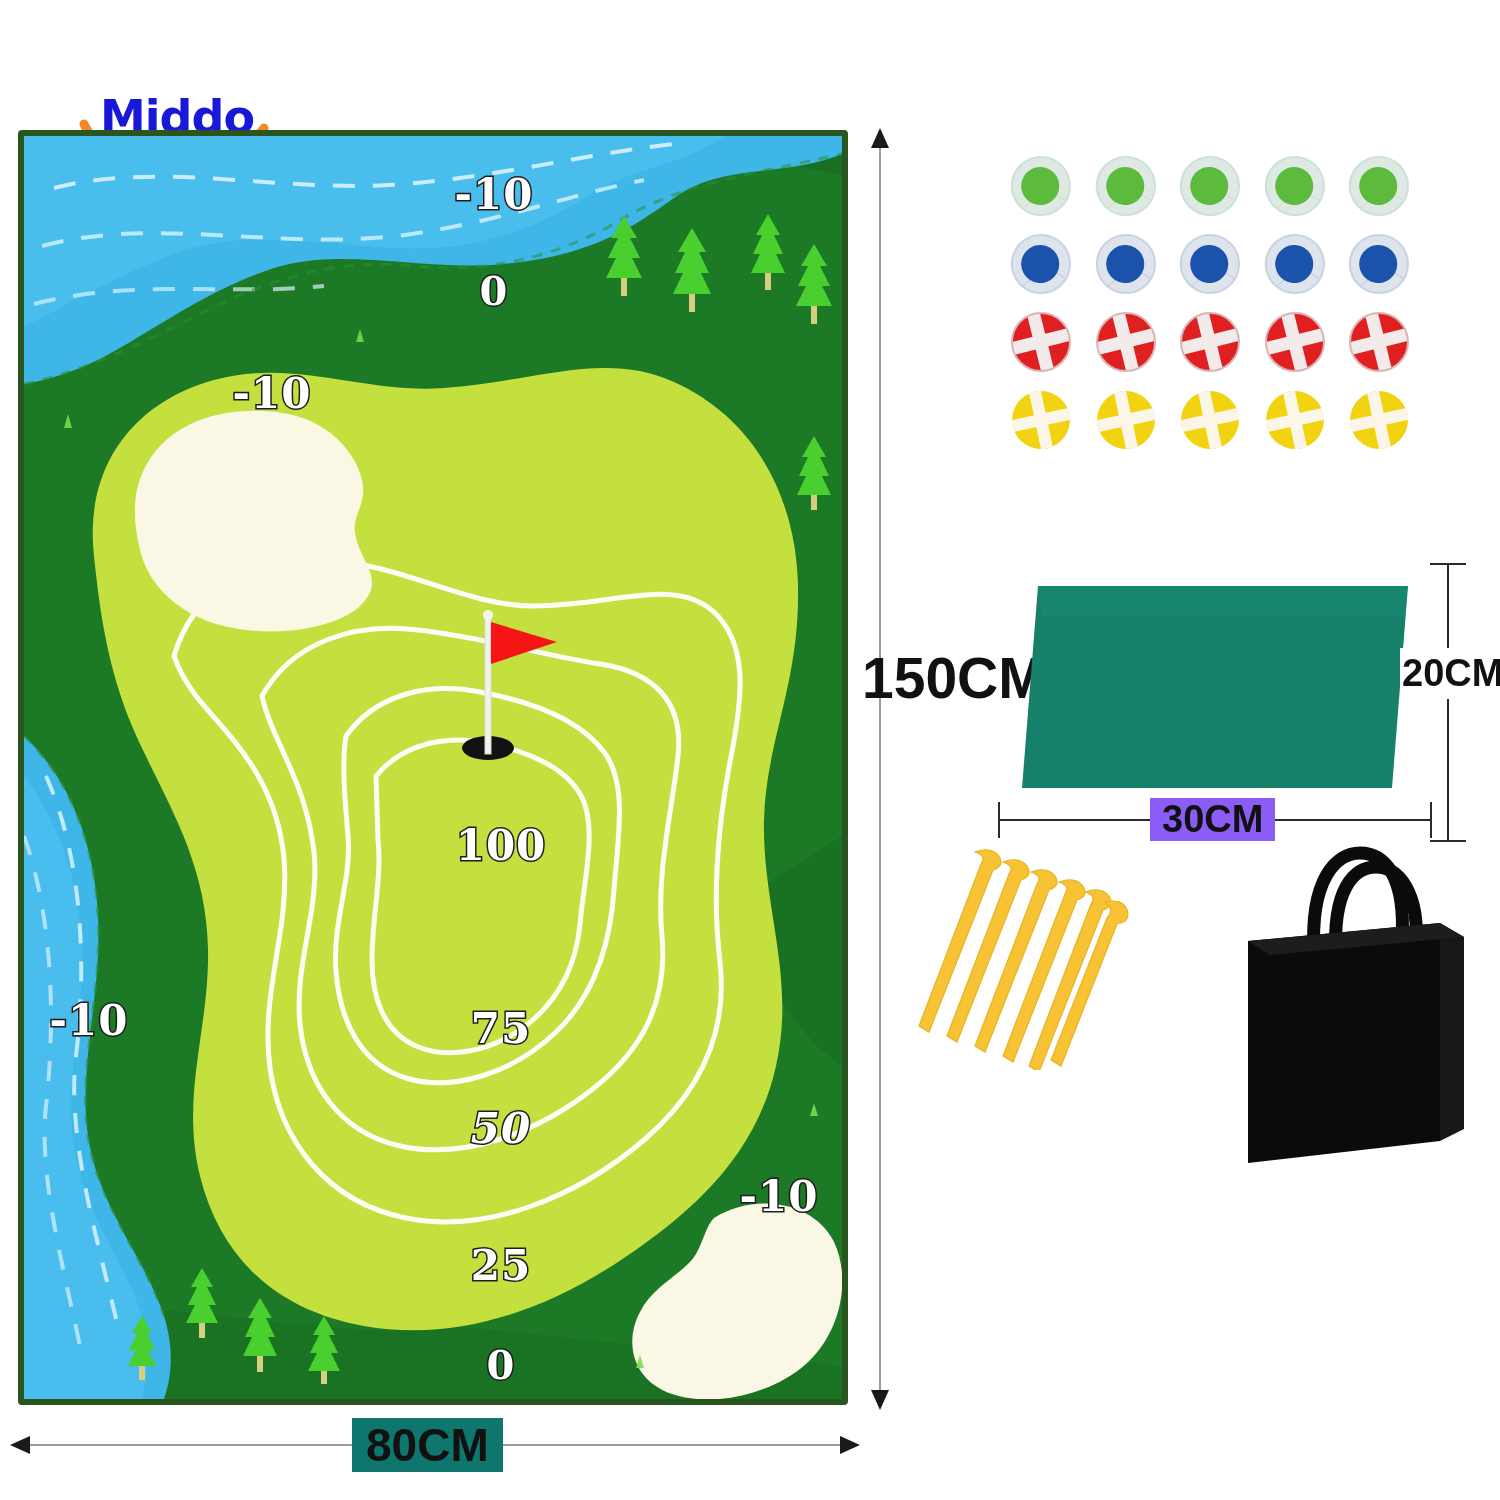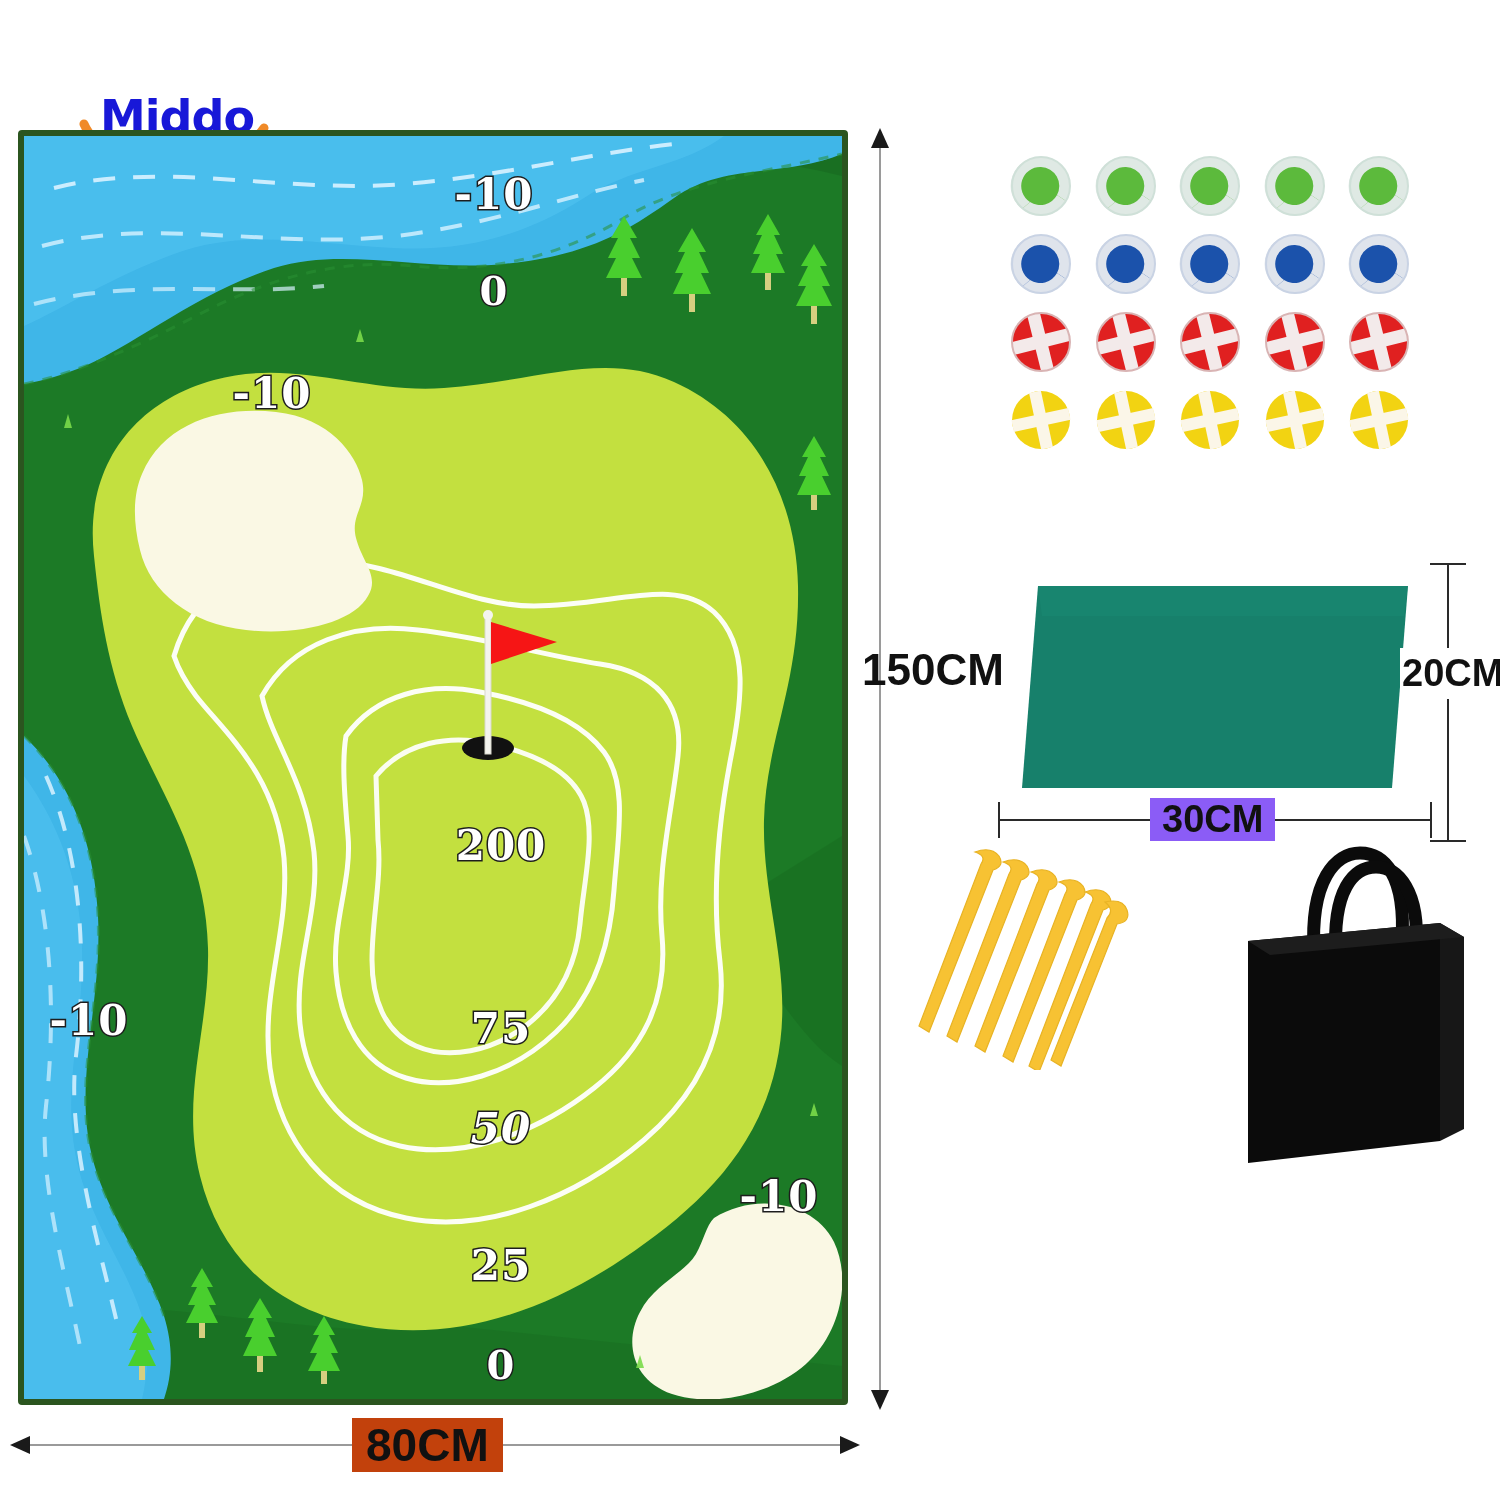--- a/index.html
+++ b/index.html
@@ -207,42 +207,42 @@
           <rect x="461" y="480" width="6" height="138" fill="#f4f4ee" stroke="#d8d8cc" stroke-width="1"></rect>
           <circle cx="464" cy="479" r="5" fill="#f4f4ee"></circle>
           <path d="M467 486 L533 506 L467 528 Z" fill="#f61515"></path>
         </g>
       </svg>
 
       <div class="score big" style="left:470px;top:58px;">-10</div>
       <div class="score mid" style="left:470px;top:154px;">0</div>
       <div class="score big" style="left:248px;top:257px;">-10</div>
       <div class="score big" style="left:65px;top:884px;">-10</div>
-      <div class="score big" style="left:477px;top:709px;">200</div>
+      <div class="score big" style="left:477px;top:709px;">100</div>
       <div class="score big" style="left:477px;top:892px;text-align:right;">75</div>
       <div class="score big" style="left:477px;top:992px;font-style:italic;">50</div>
       <div class="score big" style="left:755px;top:1060px;">-10</div>
       <div class="score big" style="left:477px;top:1129px;">25</div>
       <div class="score mid" style="left:477px;top:1228px;">0</div>
     </div>
   </div>
 
   <svg style="position:absolute;left:860px;top:128px;" width="40" height="1282">
     <line x1="20" y1="8" x2="20" y2="1274" stroke="#9a9a9a" stroke-width="2"></line>
     <path d="M20 0 L29 20 L11 20 Z" fill="#1a1a1a"></path>
     <path d="M20 1282 L29 1262 L11 1262 Z" fill="#1a1a1a"></path>
   </svg>
-  <div class="dim-label" style="left:862px;top:645px;font-size:44px;">150CM</div>
+  <div class="dim-label" style="left:862px;top:645px;font-size:57px;">150CM</div>
 
   <svg style="position:absolute;left:10px;top:1425px;" width="850" height="40">
     <line x1="10" y1="20" x2="840" y2="20" stroke="#9a9a9a" stroke-width="2"></line>
     <path d="M0 20 L20 11 L20 29 Z" fill="#1a1a1a"></path>
     <path d="M850 20 L830 11 L830 29 Z" fill="#1a1a1a"></path>
   </svg>
-  <div class="dim-label" style="left:352px;top:1418px;font-size:46px;background:#c2410c;padding:0 14px;">80CM</div>
+  <div class="dim-label" style="left:352px;top:1418px;font-size:46px;background:#0f766e;padding:0 14px;">80CM</div>
 
   <div class="balls">
 
     <div class="ball-row">
       <svg class="ball" viewBox="0 0 62 62">
         <circle cx="31" cy="31" r="29" fill="#5cba3c"></circle>
         <path d="M31 2 A29 29 0 0 1 56 46 L47 40 A19 19 0 0 0 31 12 Z" fill="#dfe9e4"></path>
         <path d="M31 2 A29 29 0 0 0 12 54 L20 47 A19 19 0 0 1 31 12 Z" fill="#dfe9e4"></path>
         <path d="M12 54 A29 29 0 0 0 56 46 L47 40 A19 19 0 0 1 20 47 Z" fill="#dfe9e4"></path>
         <circle cx="31" cy="31" r="29" fill="none" stroke="#cfe0d8" stroke-width="2"></circle>

